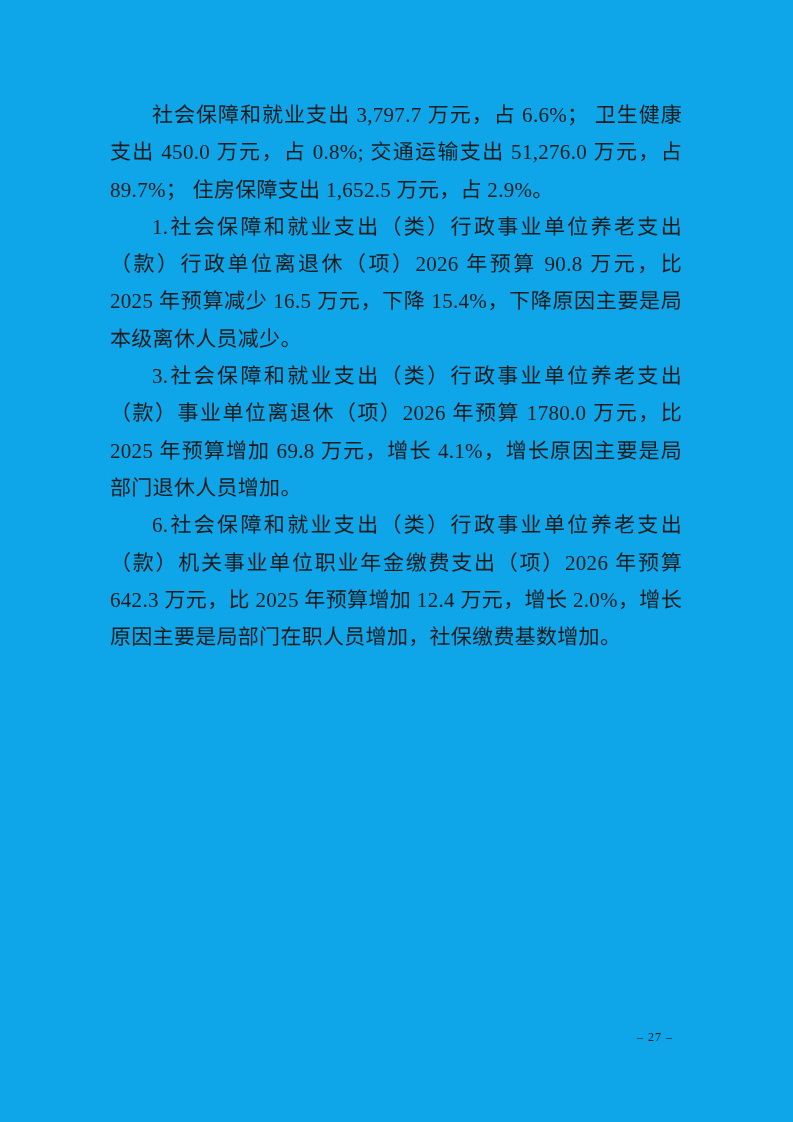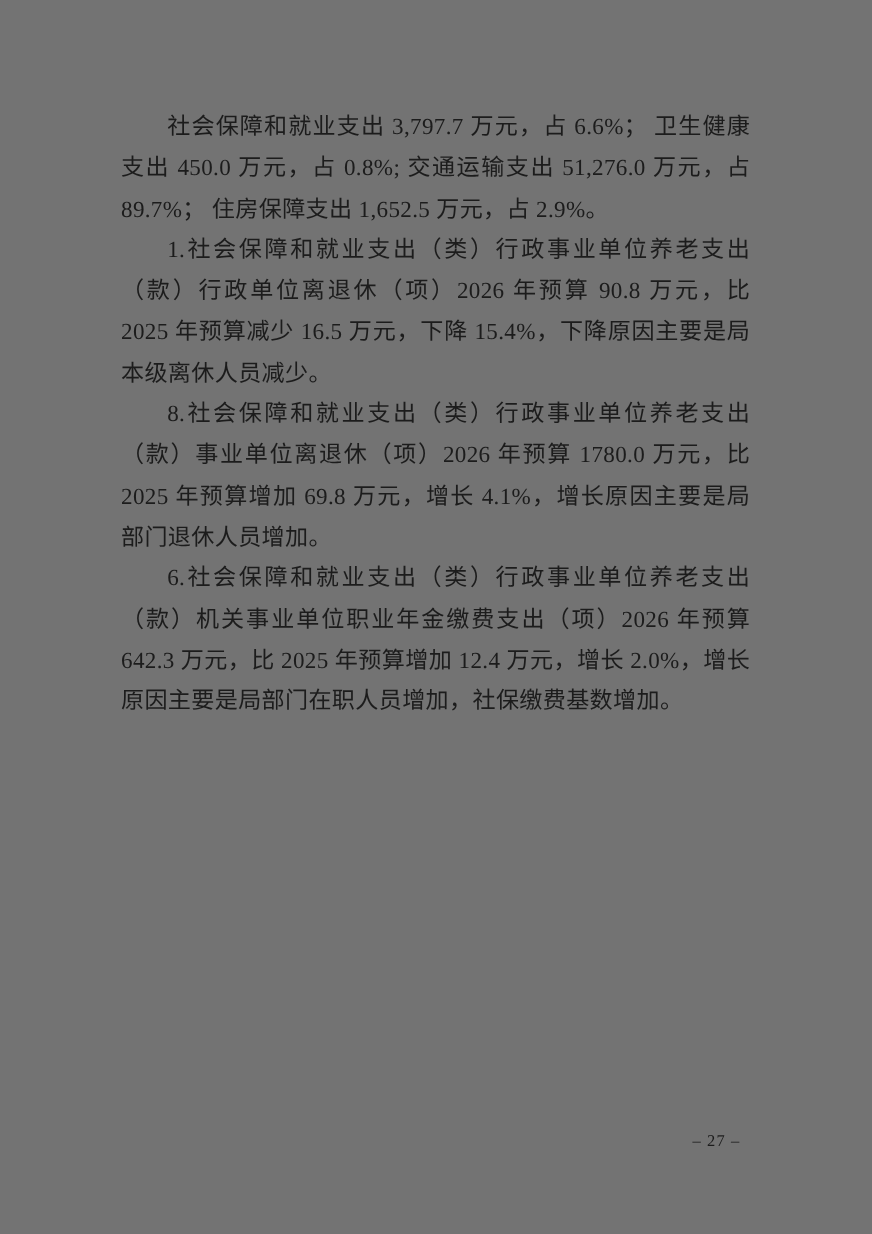--- a/index.html
+++ b/index.html
@@ -4,21 +4,21 @@
 <style>
   html, body {
     margin: 0;
     padding: 0;
     background: #ffffff;
   }
   .page {
     position: relative;
     width: 793px;
     height: 1122px;
-    background: #737373;
+    background: #0ea5e9;
     overflow: hidden;
     font-family: "Liberation Serif", "DejaVu Serif", serif;
     color: #1c1c1c;
     box-sizing: border-box;
   }
   .content {
     position: absolute;
     top: 97px;
     left: 110px;
     width: 572px;
@@ -35,38 +35,38 @@
   .heading {
     font-weight: bold;
   }
   .item .lead {
     font-weight: normal;
   }
   .pagenum {
     position: absolute;
     top: 1030px;
     right: 120px;
-    font-size: 15px;
+    font-size: 12px;
     letter-spacing: 1px;
     color: #1c1c1c;
     font-family: "Liberation Serif", "DejaVu Serif", serif;
   }
 </style>
 </head>
 <body>
 
 <div class="page">
   <div class="content">
 
     <p class="para">社会保障和就业支出 3,797.7 万元，占 6.6%； 卫生健康支出 450.0 万元，占 0.8%; 交通运输支出 51,276.0 万元，占 89.7%； 住房保障支出 1,652.5 万元，占 2.9%。</p>
 
 
     <p class="para item"><span class="lead">1.社会保障和就业支出（类）行政事业单位养老支出（款）行政单位离退休（项）</span><span>2026 年预算 90.8 万元，比 2025 年预算减少 16.5 万元，下降 15.4%，下降原因主要是局本级离休人员减少。</span></p>
 
-    <p class="para item"><span class="lead">8.社会保障和就业支出（类）行政事业单位养老支出（款）事业单位离退休（项）</span><span>2026 年预算 1780.0 万元，比 2025 年预算增加 69.8 万元，增长 4.1%，增长原因主要是局部门退休人员增加。</span></p>
+    <p class="para item"><span class="lead">3.社会保障和就业支出（类）行政事业单位养老支出（款）事业单位离退休（项）</span><span>2026 年预算 1780.0 万元，比 2025 年预算增加 69.8 万元，增长 4.1%，增长原因主要是局部门退休人员增加。</span></p>
 
 
     <p class="para item"><span class="lead">6.社会保障和就业支出（类）行政事业单位养老支出（款）机关事业单位职业年金缴费支出（项）</span><span>2026 年预算 642.3 万元，比 2025 年预算增加 12.4 万元，增长 2.0%，增长原因主要是局部门在职人员增加，社保缴费基数增加。</span></p>
 
 
   </div>
 
   <div class="pagenum">– 27 –</div>
 </div>
 

